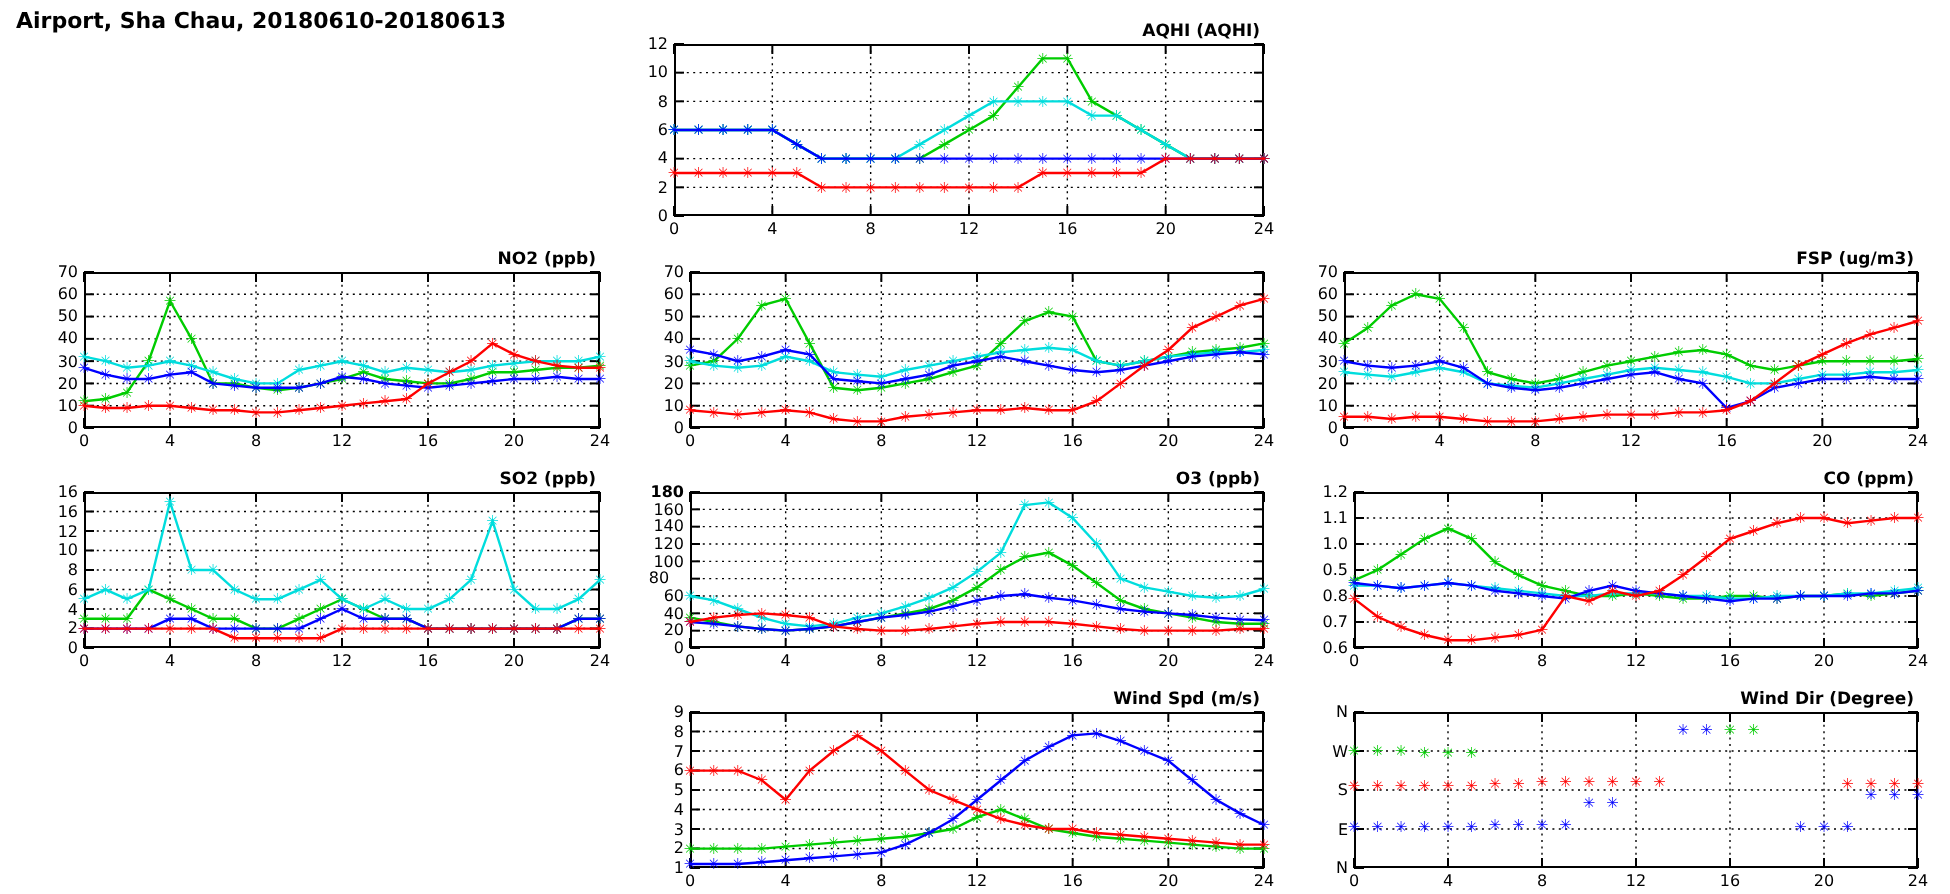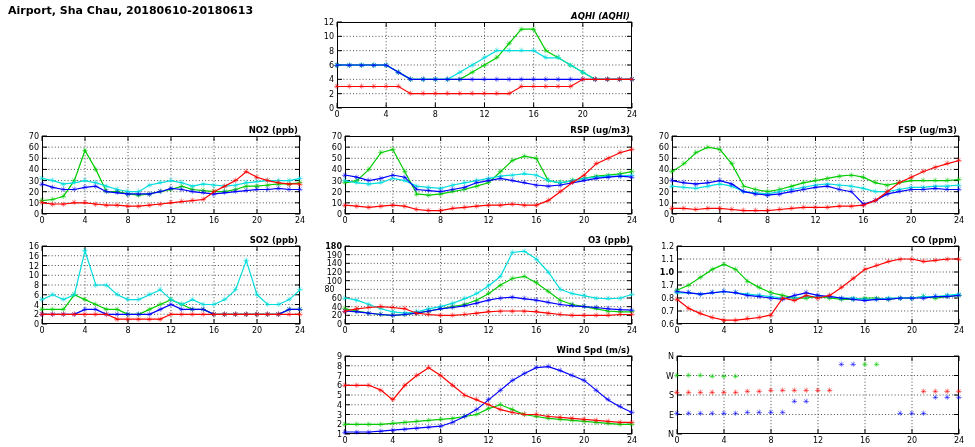--- a/index.html
+++ b/index.html
@@ -13,21 +13,21 @@
   svg{position:absolute;left:0;top:0;overflow:visible;}
 </style>
 </head>
 <body>
 
 <div class="title-main">Airport, Sha Chau, 20180610-20180613</div>
 
 <div id="charts">
     <div class="panel" style="left: 0px; top: 0px; width: 975px; height: 447px; pointer-events: none;">
       <div class="plotbox" style="left: 337px; top: 22px; width: 295px; height: 86px;"></div>
-      <div class="ptitle" style="left: 337px; width: 293px; top: 11px; font-style: italic;">AQHI (AQHI)</div>
+      <div class="ptitle" style="left: 337px; width: 293px; top: 11px;">AQHI (AQHI)</div>
       <svg width="295" height="86" style="left: 337px; top: 22px;">
         <line x1="49.166666666666664" x2="49.166666666666664" y1="0" y2="86" stroke="#000" stroke-width="0.7" stroke-dasharray="1,2.2"></line>
         <line x1="98.33333333333333" x2="98.33333333333333" y1="0" y2="86" stroke="#000" stroke-width="0.7" stroke-dasharray="1,2.2"></line>
         <line x1="147.5" x2="147.5" y1="0" y2="86" stroke="#000" stroke-width="0.7" stroke-dasharray="1,2.2"></line>
         <line x1="196.66666666666666" x2="196.66666666666666" y1="0" y2="86" stroke="#000" stroke-width="0.7" stroke-dasharray="1,2.2"></line>
         <line x1="245.83333333333334" x2="245.83333333333334" y1="0" y2="86" stroke="#000" stroke-width="0.7" stroke-dasharray="1,2.2"></line>
         <line y1="71.66666666666667" y2="71.66666666666667" x1="0" x2="295" stroke="#000" stroke-width="0.7" stroke-dasharray="1,2.2"></line>
         <line y1="57.333333333333336" y2="57.333333333333336" x1="0" x2="295" stroke="#000" stroke-width="0.7" stroke-dasharray="1,2.2"></line>
         <line y1="43" y2="43" x1="0" x2="295" stroke="#000" stroke-width="0.7" stroke-dasharray="1,2.2"></line>
         <line y1="28.66666666666667" y2="28.66666666666667" x1="0" x2="295" stroke="#000" stroke-width="0.7" stroke-dasharray="1,2.2"></line>
@@ -341,21 +341,20 @@
       <div class="tick-y" style="left: 14px; width: 25px; top: 202.857px;">10</div>
       <div class="tick-y" style="left: 14px; width: 25px; top: 191.714px;">20</div>
       <div class="tick-y" style="left: 14px; width: 25px; top: 180.571px;">30</div>
       <div class="tick-y" style="left: 14px; width: 25px; top: 169.429px;">40</div>
       <div class="tick-y" style="left: 14px; width: 25px; top: 158.286px;">50</div>
       <div class="tick-y" style="left: 14px; width: 25px; top: 147.143px;">60</div>
       <div class="tick-y" style="left: 14px; width: 25px; top: 136px;">70</div>
     </div>
     <div class="panel" style="left: 0px; top: 0px; width: 975px; height: 447px; pointer-events: none;">
       <div class="plotbox" style="left: 345px; top: 136px; width: 287px; height: 78px;"></div>
-      <div class="ptitle" style="left: 345px; width: 285px; top: 125px;">RSP (ug/m3)</div>
       <svg width="287" height="78" style="left: 345px; top: 136px;">
         <line x1="47.83333333333333" x2="47.83333333333333" y1="0" y2="78" stroke="#000" stroke-width="0.7" stroke-dasharray="1,2.2"></line>
         <line x1="95.66666666666666" x2="95.66666666666666" y1="0" y2="78" stroke="#000" stroke-width="0.7" stroke-dasharray="1,2.2"></line>
         <line x1="143.5" x2="143.5" y1="0" y2="78" stroke="#000" stroke-width="0.7" stroke-dasharray="1,2.2"></line>
         <line x1="191.33333333333331" x2="191.33333333333331" y1="0" y2="78" stroke="#000" stroke-width="0.7" stroke-dasharray="1,2.2"></line>
         <line x1="239.16666666666669" x2="239.16666666666669" y1="0" y2="78" stroke="#000" stroke-width="0.7" stroke-dasharray="1,2.2"></line>
         <line y1="66.85714285714286" y2="66.85714285714286" x1="0" x2="287" stroke="#000" stroke-width="0.7" stroke-dasharray="1,2.2"></line>
         <line y1="55.714285714285715" y2="55.714285714285715" x1="0" x2="287" stroke="#000" stroke-width="0.7" stroke-dasharray="1,2.2"></line>
         <line y1="44.57142857142858" y2="44.57142857142858" x1="0" x2="287" stroke="#000" stroke-width="0.7" stroke-dasharray="1,2.2"></line>
         <line y1="33.42857142857143" y2="33.42857142857143" x1="0" x2="287" stroke="#000" stroke-width="0.7" stroke-dasharray="1,2.2"></line>
@@ -1012,21 +1011,21 @@
       <div class="tick-x" style="left: 584.167px; top: 326px;">20</div>
       <div class="tick-x" style="left: 632px; top: 326px;">24</div>
       <div class="tick-y" style="left: 317px; width: 25px; top: 324px;">0</div>
       <div class="tick-y" style="left: 317px; width: 25px; top: 315.333px;">20</div>
       <div class="tick-y" style="left: 317px; width: 25px; top: 306.667px;">40</div>
       <div class="tick-y" style="left: 317px; width: 25px; top: 298px;">60</div>
       <div class="tick-y" style="left: 317px; width: 25px; top: 289.333px; text-align: center;">80</div>
       <div class="tick-y" style="left: 317px; width: 25px; top: 280.667px;">100</div>
       <div class="tick-y" style="left: 317px; width: 25px; top: 272px;">120</div>
       <div class="tick-y" style="left: 317px; width: 25px; top: 263.333px;">140</div>
-      <div class="tick-y" style="left: 317px; width: 25px; top: 254.667px;">190</div>
+      <div class="tick-y" style="left: 317px; width: 25px; top: 254.667px;">160</div>
       <div class="tick-y" style="left: 317px; width: 25px; top: 246px; font-weight: bold;">180</div>
     </div>
     <div class="panel" style="left: 0px; top: 0px; width: 975px; height: 447px; pointer-events: none;">
       <div class="plotbox" style="left: 677px; top: 246px; width: 282px; height: 78px;"></div>
       <div class="ptitle" style="left: 677px; width: 280px; top: 235px;">CO (ppm)</div>
       <svg width="282" height="78" style="left: 677px; top: 246px;">
         <line x1="47" x2="47" y1="0" y2="78" stroke="#000" stroke-width="0.7" stroke-dasharray="1,2.2"></line>
         <line x1="94" x2="94" y1="0" y2="78" stroke="#000" stroke-width="0.7" stroke-dasharray="1,2.2"></line>
         <line x1="141" x2="141" y1="0" y2="78" stroke="#000" stroke-width="0.7" stroke-dasharray="1,2.2"></line>
         <line x1="188" x2="188" y1="0" y2="78" stroke="#000" stroke-width="0.7" stroke-dasharray="1,2.2"></line>
@@ -1172,22 +1171,22 @@
       <div class="tick-x" style="left: 677px; top: 326px;">0</div>
       <div class="tick-x" style="left: 724px; top: 326px;">4</div>
       <div class="tick-x" style="left: 771px; top: 326px;">8</div>
       <div class="tick-x" style="left: 818px; top: 326px;">12</div>
       <div class="tick-x" style="left: 865px; top: 326px;">16</div>
       <div class="tick-x" style="left: 912px; top: 326px;">20</div>
       <div class="tick-x" style="left: 959px; top: 326px;">24</div>
       <div class="tick-y" style="left: 649px; width: 25px; top: 324px;">0.6</div>
       <div class="tick-y" style="left: 649px; width: 25px; top: 311px;">0.7</div>
       <div class="tick-y" style="left: 649px; width: 25px; top: 298px;">0.8</div>
-      <div class="tick-y" style="left: 649px; width: 25px; top: 285px;">1.7</div>
-      <div class="tick-y" style="left: 649px; width: 25px; top: 272px; font-weight: bold;">1.0</div>
+      <div class="tick-y" style="left: 649px; width: 25px; top: 285px;">0.5</div>
+      <div class="tick-y" style="left: 649px; width: 25px; top: 272px;">1.0</div>
       <div class="tick-y" style="left: 649px; width: 25px; top: 259px;">1.1</div>
       <div class="tick-y" style="left: 649px; width: 25px; top: 246px;">1.2</div>
     </div>
     <div class="panel" style="left: 0px; top: 0px; width: 975px; height: 447px; pointer-events: none;">
       <div class="plotbox" style="left: 345px; top: 356px; width: 287px; height: 78px;"></div>
       <div class="ptitle" style="left: 345px; width: 285px; top: 345px;">Wind Spd (m/s)</div>
       <svg width="287" height="78" style="left: 345px; top: 356px;">
         <line x1="47.83333333333333" x2="47.83333333333333" y1="0" y2="78" stroke="#000" stroke-width="0.7" stroke-dasharray="1,2.2"></line>
         <line x1="95.66666666666666" x2="95.66666666666666" y1="0" y2="78" stroke="#000" stroke-width="0.7" stroke-dasharray="1,2.2"></line>
         <line x1="143.5" x2="143.5" y1="0" y2="78" stroke="#000" stroke-width="0.7" stroke-dasharray="1,2.2"></line>
@@ -1323,20 +1322,21 @@
       <div class="tick-y" style="left: 317px; width: 25px; top: 414.5px;">3</div>
       <div class="tick-y" style="left: 317px; width: 25px; top: 404.75px;">4</div>
       <div class="tick-y" style="left: 317px; width: 25px; top: 395px;">5</div>
       <div class="tick-y" style="left: 317px; width: 25px; top: 385.25px;">6</div>
       <div class="tick-y" style="left: 317px; width: 25px; top: 375.5px;">7</div>
       <div class="tick-y" style="left: 317px; width: 25px; top: 365.75px;">8</div>
       <div class="tick-y" style="left: 317px; width: 25px; top: 356px;">9</div>
     </div>
     <div class="panel" style="left: 0px; top: 0px; width: 975px; height: 447px; pointer-events: none;">
       <div class="plotbox" style="left: 677px; top: 356px; width: 282px; height: 78px;"></div>
+      <div class="ptitle" style="left: 677px; width: 280px; top: 345px;">Wind Dir (Degree)</div>
       <svg width="282" height="78" style="left: 677px; top: 356px;">
         <line x1="47" x2="47" y1="0" y2="78" stroke="#000" stroke-width="0.7" stroke-dasharray="1,2.2"></line>
         <line x1="94" x2="94" y1="0" y2="78" stroke="#000" stroke-width="0.7" stroke-dasharray="1,2.2"></line>
         <line x1="141" x2="141" y1="0" y2="78" stroke="#000" stroke-width="0.7" stroke-dasharray="1,2.2"></line>
         <line x1="188" x2="188" y1="0" y2="78" stroke="#000" stroke-width="0.7" stroke-dasharray="1,2.2"></line>
         <line x1="235" x2="235" y1="0" y2="78" stroke="#000" stroke-width="0.7" stroke-dasharray="1,2.2"></line>
         <line y1="58.5" y2="58.5" x1="0" x2="282" stroke="#000" stroke-width="0.7" stroke-dasharray="1,2.2"></line>
         <line y1="39" y2="39" x1="0" x2="282" stroke="#000" stroke-width="0.7" stroke-dasharray="1,2.2"></line>
         <line y1="19.5" y2="19.5" x1="0" x2="282" stroke="#000" stroke-width="0.7" stroke-dasharray="1,2.2"></line>
         <line x1="0" x2="0" y1="0" y2="5" stroke="#000" stroke-width="1"></line>

